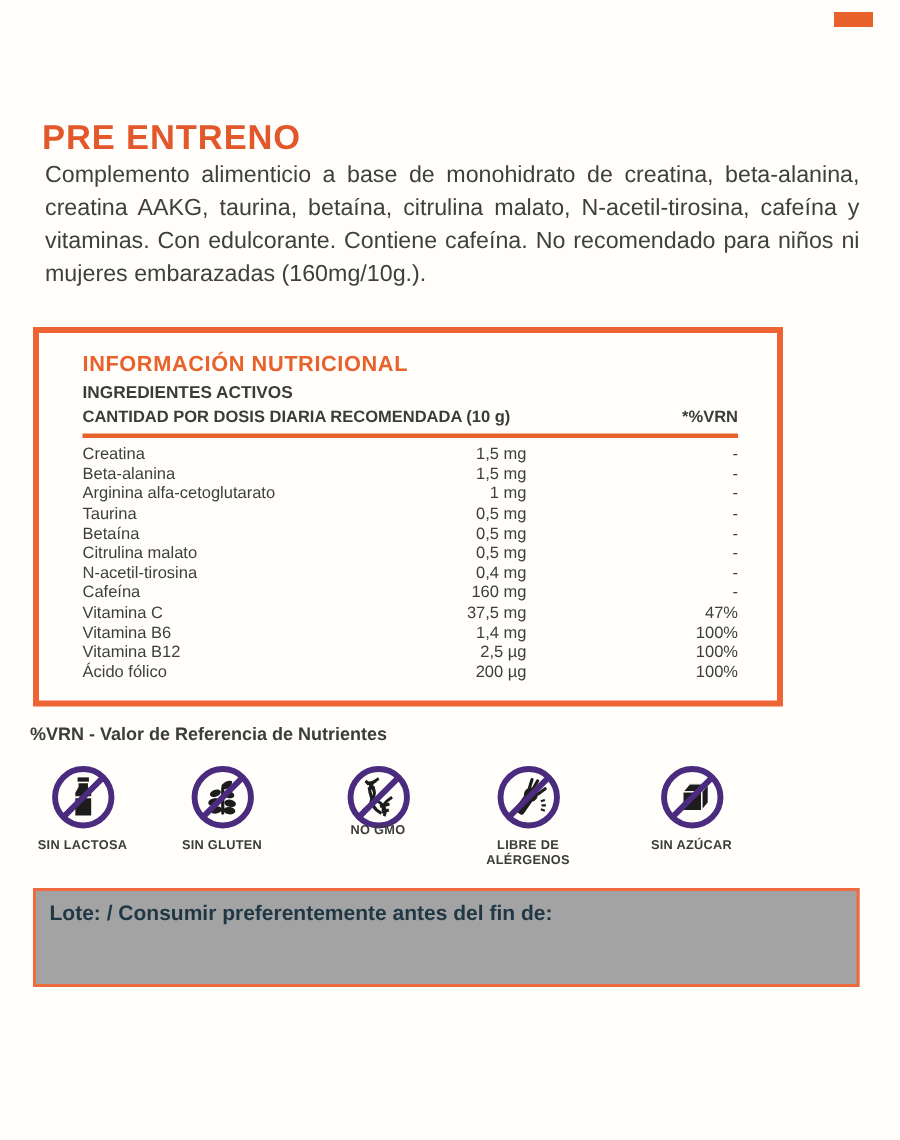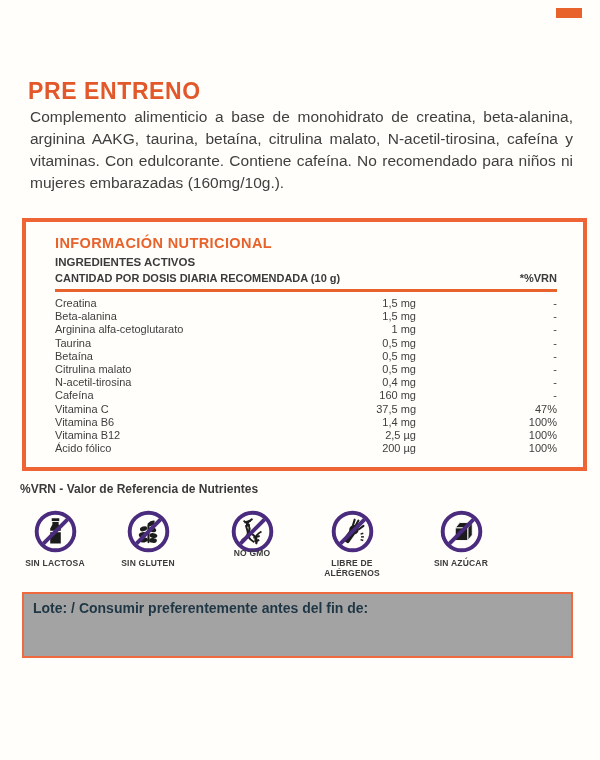--- a/index.html
+++ b/index.html
@@ -9,21 +9,21 @@
   }
   .corner-mark{position:absolute;left:556px;top:8px;width:26px;height:10px;background:#e8622b;}
   .title{
     position:absolute;left:28px;top:78px;font-size:23px;line-height:26px;font-weight:bold;
     color:#e2582a;letter-spacing:0.6px;
   }
   .desc{position:absolute;left:30px;top:106px;width:543px;font-size:15.5px;line-height:22px;color:#3f3f3e;}
   .desc-line{text-align:justify;text-align-last:justify;white-space:nowrap;}
   .desc-line.last{text-align-last:left;}
   .nut-box{
-    position:absolute;left:22px;top:218px;width:565px;height:253px;box-sizing:border-box;
+    position:absolute;left:22px;top:218px;width:500px;height:253px;box-sizing:border-box;
     border:4px solid #ee6434;background:#fffefb;padding:12px 26px 0 29px;
   }
   .nut-title{color:#e8622b;font-weight:bold;font-size:14.5px;line-height:18px;letter-spacing:0.4px;}
   .nut-subtitle{font-weight:bold;font-size:11.5px;line-height:13px;margin-top:4px;color:#3b3b3b;}
   .nut-header{display:flex;justify-content:space-between;align-items:center;margin-top:3px;
     font-weight:bold;font-size:11px;line-height:13px;color:#3b3b3b;}
   .nut-rule{height:3px;background:#e8622b;margin-top:4px;}
   .nut-rows{margin-top:5px;}
   .row{display:grid;grid-template-columns:1fr 118px 113px;font-size:11px;line-height:13.2px;color:#3e3e3d;gap:28px;}
   .cell.amt,.cell.vrn{text-align:right;}
@@ -45,21 +45,21 @@
 <body>
 
 <div class="page">
 
   <div class="corner-mark"></div>
 
   <div class="title">PRE ENTRENO</div>
 
   <div class="desc">
     <div class="desc-line">Complemento alimenticio a base de monohidrato de creatina, beta-alanina,</div>
-    <div class="desc-line">arginina AAKG, taurina, betaína, citrulina malato, N-acetil-tirosina, cafeína y</div>
+    <div class="desc-line">creatina AAKG, taurina, betaína, citrulina malato, N-acetil-tirosina, cafeína y</div>
     <div class="desc-line">vitaminas. Con edulcorante. Contiene cafeína. No recomendado para niños ni</div>
     <div class="desc-line last">mujeres embarazadas (160mg/10g.).</div>
   </div>
 
   <div class="nut-box">
     <div class="nut-title">INFORMACIÓN NUTRICIONAL</div>
     <div class="nut-subtitle">INGREDIENTES ACTIVOS</div>
     <div class="nut-header">
       <span>CANTIDAD POR DOSIS DIARIA RECOMENDADA (10 g)</span>
       <span>*%VRN</span>

